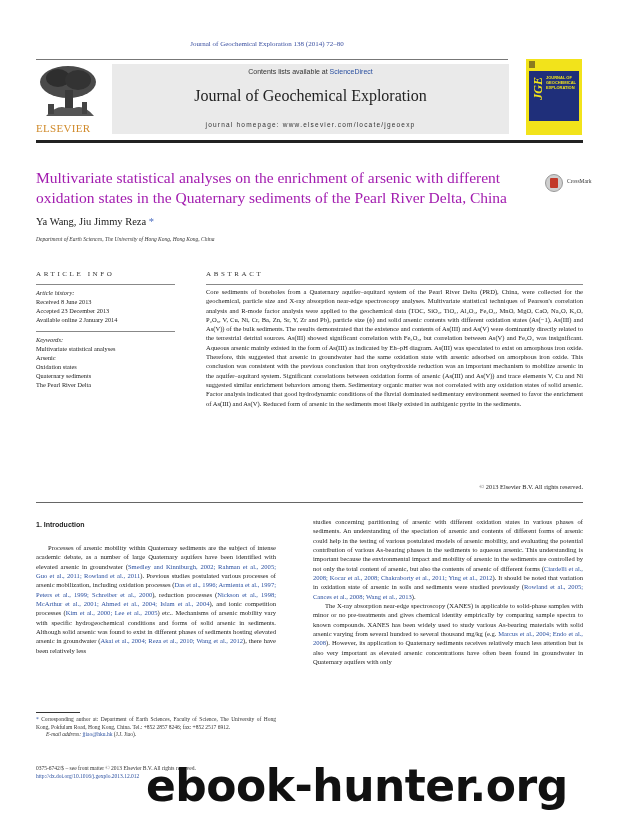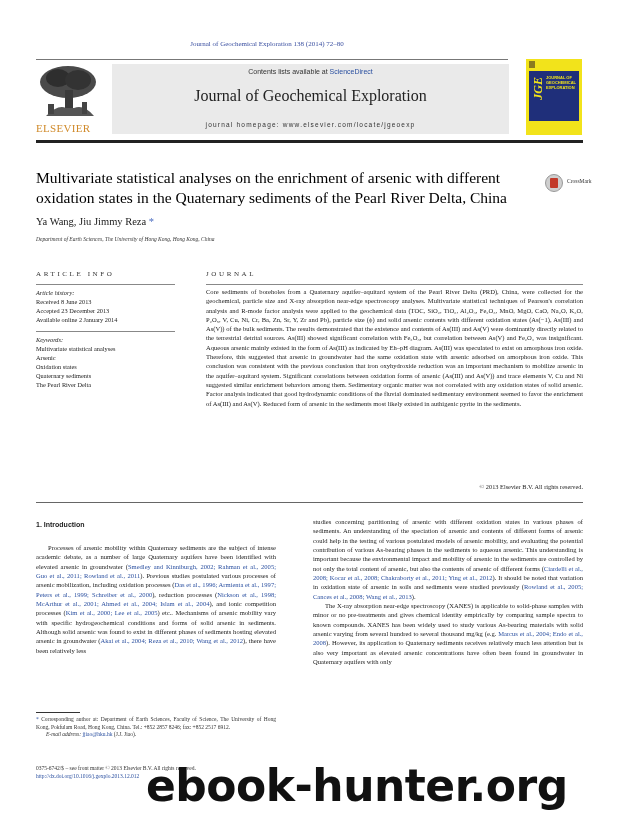--- a/index.html
+++ b/index.html
@@ -30,21 +30,21 @@
     .jge-letters { position: absolute; left: 2px; top: 6px; width: 14px; font-size: 12px; font-weight: bold;
                    font-style: italic; color: #f2e31b; font-family: "Liberation Serif", serif;
                    writing-mode: vertical-rl; transform: rotate(180deg); }
     .jge-title { position: absolute; left: 17px; top: 4px; width: 32px; font-size: 4px; line-height: 5px;
                  color: #f2e31b; font-family: "Liberation Sans", sans-serif; font-weight: bold; }
     .jge-top { position: absolute; left: 3px; top: 2px; width: 6px; height: 7px; background: #8a7a20; }
 
     .thick-rule { position: absolute; left: 36px; top: 140px; width: 547px; height: 3px; background: #222; }
 
     .title { position: absolute; left: 36px; top: 168px; width: 500px; font-size: 15.5px; line-height: 20px;
-             font-family: "Liberation Serif", serif; color: #000000; }
+             font-family: "Liberation Serif", serif; color: #a21caf; }
     .crossmark { position: absolute; left: 545px; top: 174px; }
     .crossmark-badge { position: absolute; left: 0; top: 0; width: 16px; height: 16px; border-radius: 50%;
                        background: #cfcfcf; border: 1px solid #999; }
     .crossmark-inner { position: absolute; left: 4px; top: 3px; width: 8px; height: 10px; background: #c23a2a; border-radius: 1px; }
     .crossmark-label { position: absolute; left: 22px; top: 4px; font-size: 5.5px; color: #333;
                        font-family: "Liberation Serif", serif; white-space: nowrap; }
 
     .authors { position: absolute; left: 36px; top: 216px; font-size: 10.5px; font-family: "Liberation Serif", serif; color: #222; }
     .authors .star { color: #4a6cc0; }
     .affiliation { position: absolute; left: 36px; top: 236px; font-size: 5.5px; font-style: italic;
@@ -140,21 +140,21 @@
   <span class="crossmark-label">CrossMark</span>
 </div>
 
 <div class="authors">
   <span>Ya Wang, Jiu Jimmy Reza</span>
   <span class="star">*</span>
 </div>
 <div class="affiliation">Department of Earth Sciences, The University of Hong Kong, Hong Kong, China</div>
 
 <div class="section-label ai-label">ARTICLE INFO</div>
-<div class="section-label abs-label">JOURNAL</div>
+<div class="section-label abs-label">ABSTRACT</div>
 <div class="ai-rule1"></div>
 <div class="ai-rule2"></div>
 <div class="abs-rule"></div>
 
 <div class="ai-block history">
   <div class="head">Article history:</div>
   <div>Received 8 June 2013</div>
   <div>Accepted 23 December 2013</div>
   <div>Available online 2 January 2014</div>
 </div>

